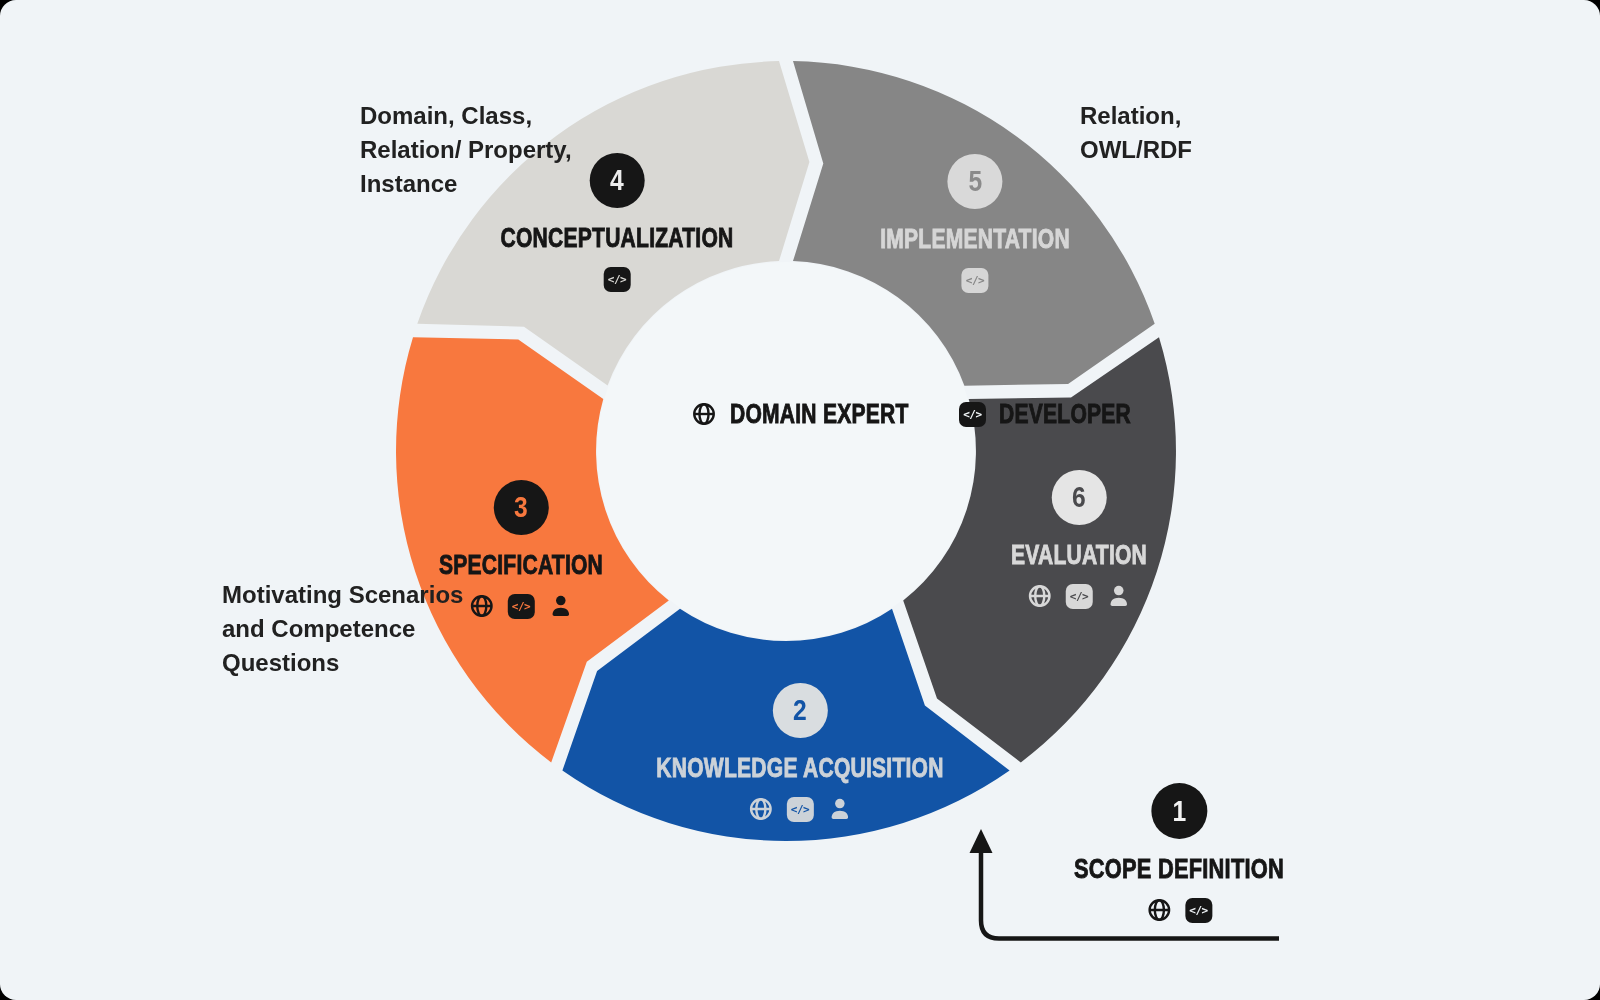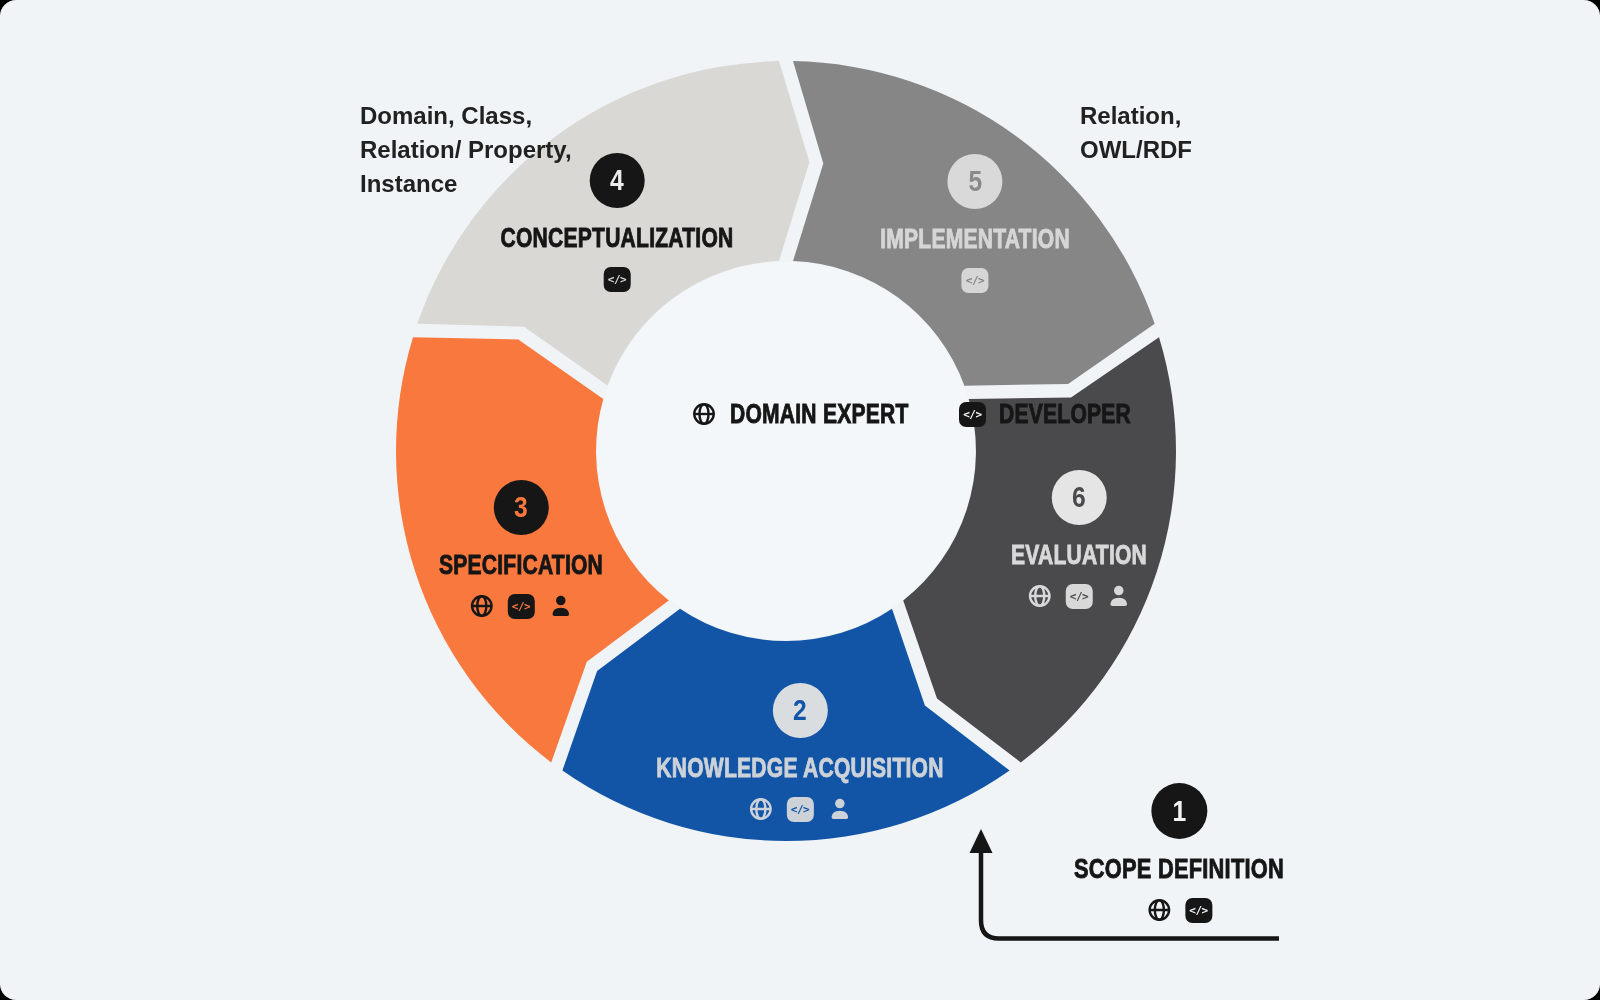--- a/index.html
+++ b/index.html
@@ -189,14 +189,17 @@
         </span>
       <span class="legend-label">DEVELOPER</span>
     </div>
   </div>
 
   <div class="anno" style="left:360px; top:99px;">Domain, Class,
 Relation/ Property,
 Instance</div>
   <div class="anno" style="left:1080px; top:99px;">Relation,
 OWL/RDF</div>
+  <div class="anno" style="left:222px; top:578px;">Motivating Scenarios
+and Competence
+Questions</div>
 
 </div>
 
 </body></html>

